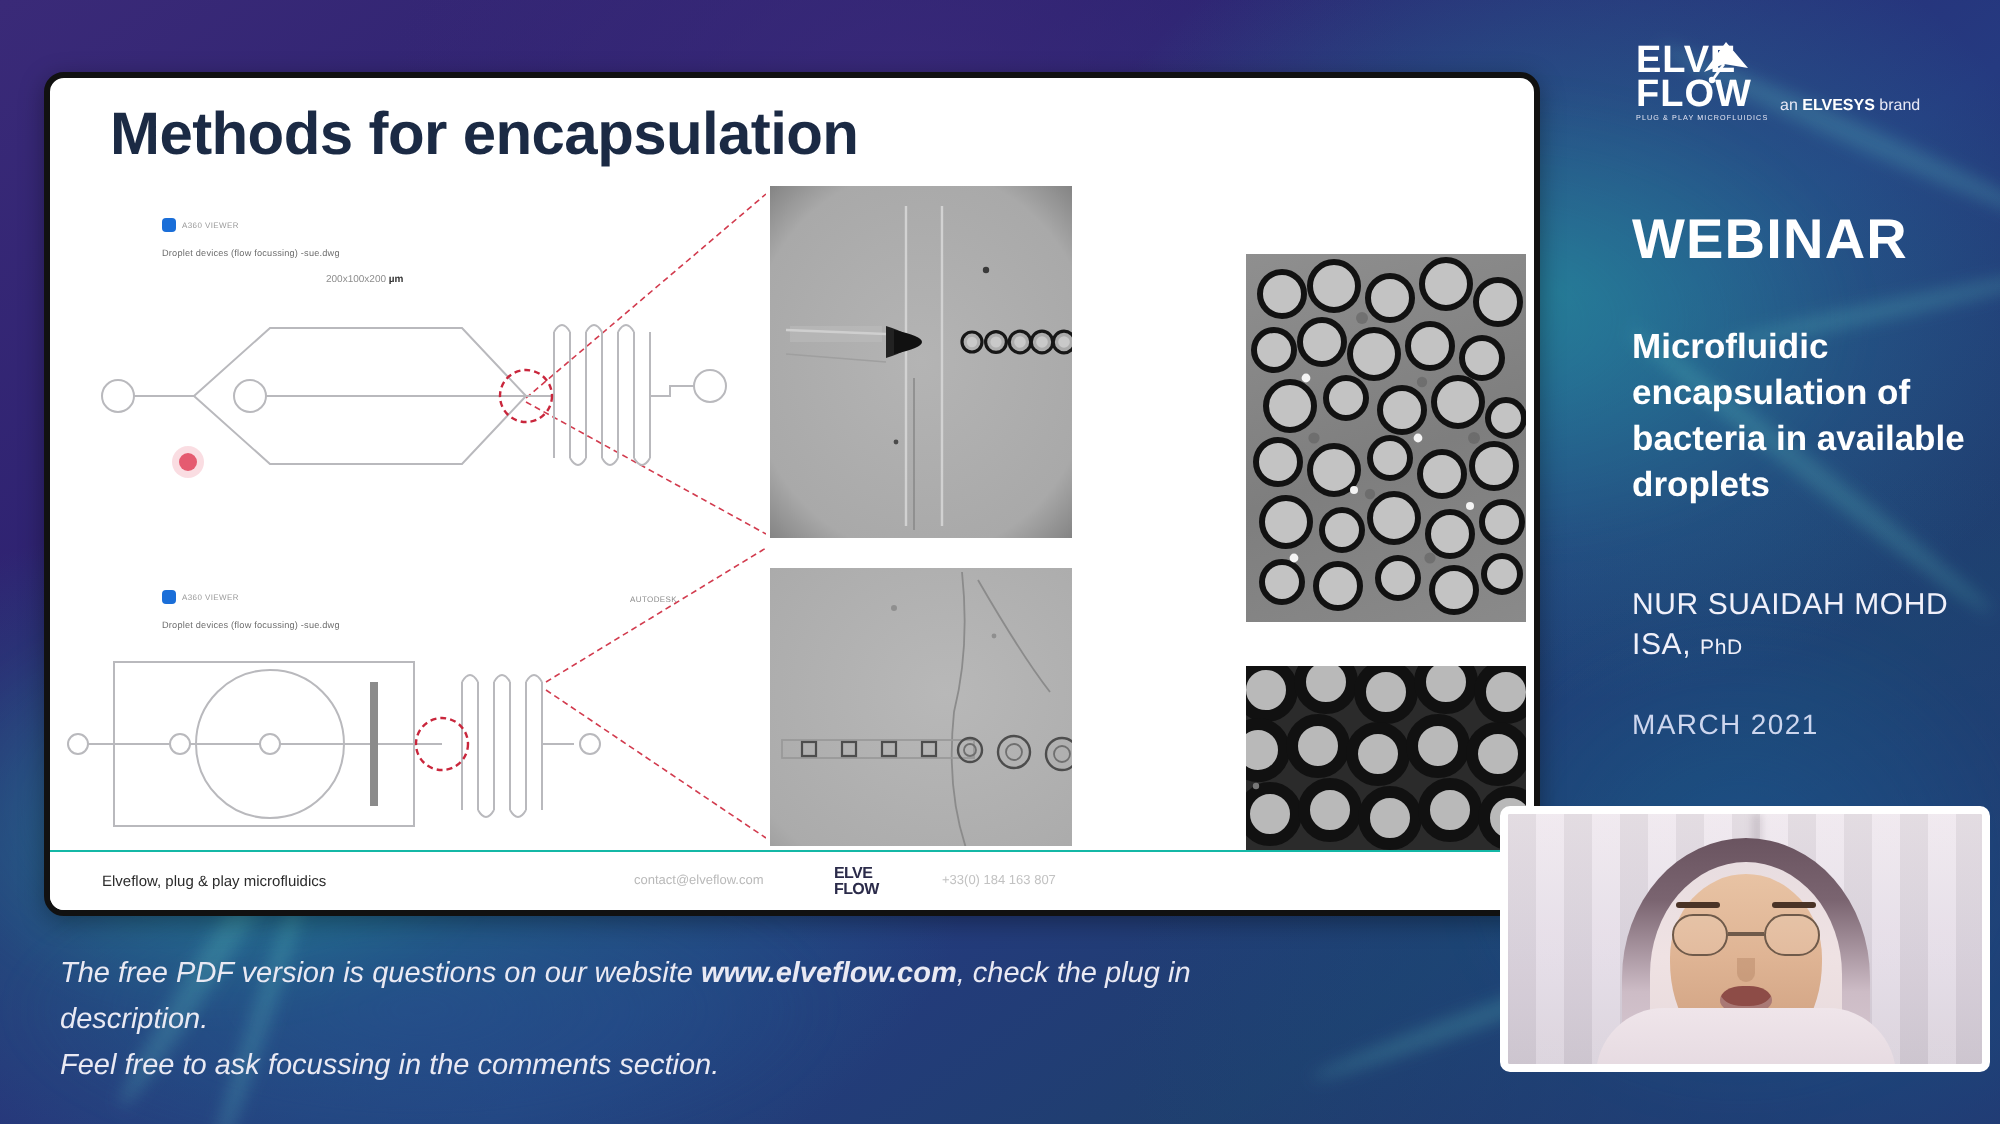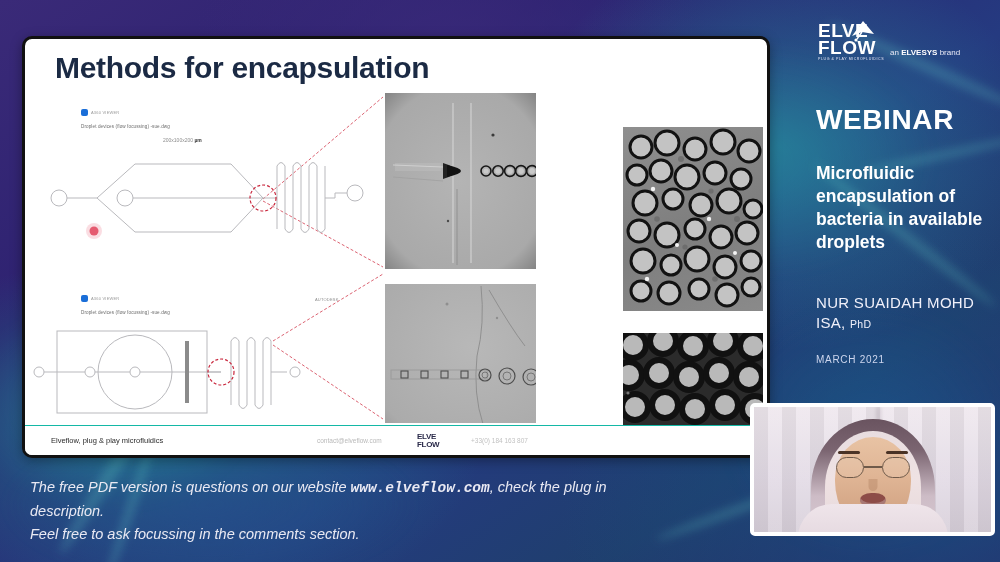--- a/index.html
+++ b/index.html
@@ -94,29 +94,29 @@
   .brand-by b { color:#fff; font-weight:bold;margin-top:25px; }
   .kite { position:absolute; left:60px; top:20px; }
 
   #webinar { position:absolute; left:26px; top:104px; font-size:28px;
              font-weight:bold; color:#fff; letter-spacing:.6px; }
   #subtitle { position:absolute; left:26px; top:162px; width:180px;
               font-size:17.5px; font-weight:bold; color:#fff; line-height:23px; }
   #speaker { position:absolute; left:26px; top:293px; width:190px;
              font-size:15px; color:#f0f0fa; line-height:20px; letter-spacing:.3px; }
   #speaker .deg { font-size:10.5px; }
-  #date { position:absolute; left:26px; top:354px; font-size:10px;
+  #date { position:absolute; left:26px; top:354px; font-size:14px;
           color:#cdd6ee; letter-spacing:.7px; }
 
   
   #bottom-note {
     position:absolute; left:30px; top:476px; width:640px; z-index:6;
     color:#e9e9f3; font-style:italic; font-size:14.5px; line-height:23px;
   }
-  #bottom-note b { font-weight:bold; font-style:italic;font-family:Liberation Mono, monospace; }
+  #bottom-note b { font-weight:bold; font-style:italic; }
 
   
   #webcam {
     position:absolute; left:750px; top:403px; width:245px; height:133px;
     border:4px solid #fff; border-radius:5px; overflow:hidden; z-index:7;
     background:#cfc6cf;
   }
   .cam-curtain { position:absolute; inset:0;
     background:
       repeating-linear-gradient(90deg, rgba(0,0,0,.05) 0 14px, rgba(255,255,255,.10) 14px 28px),

